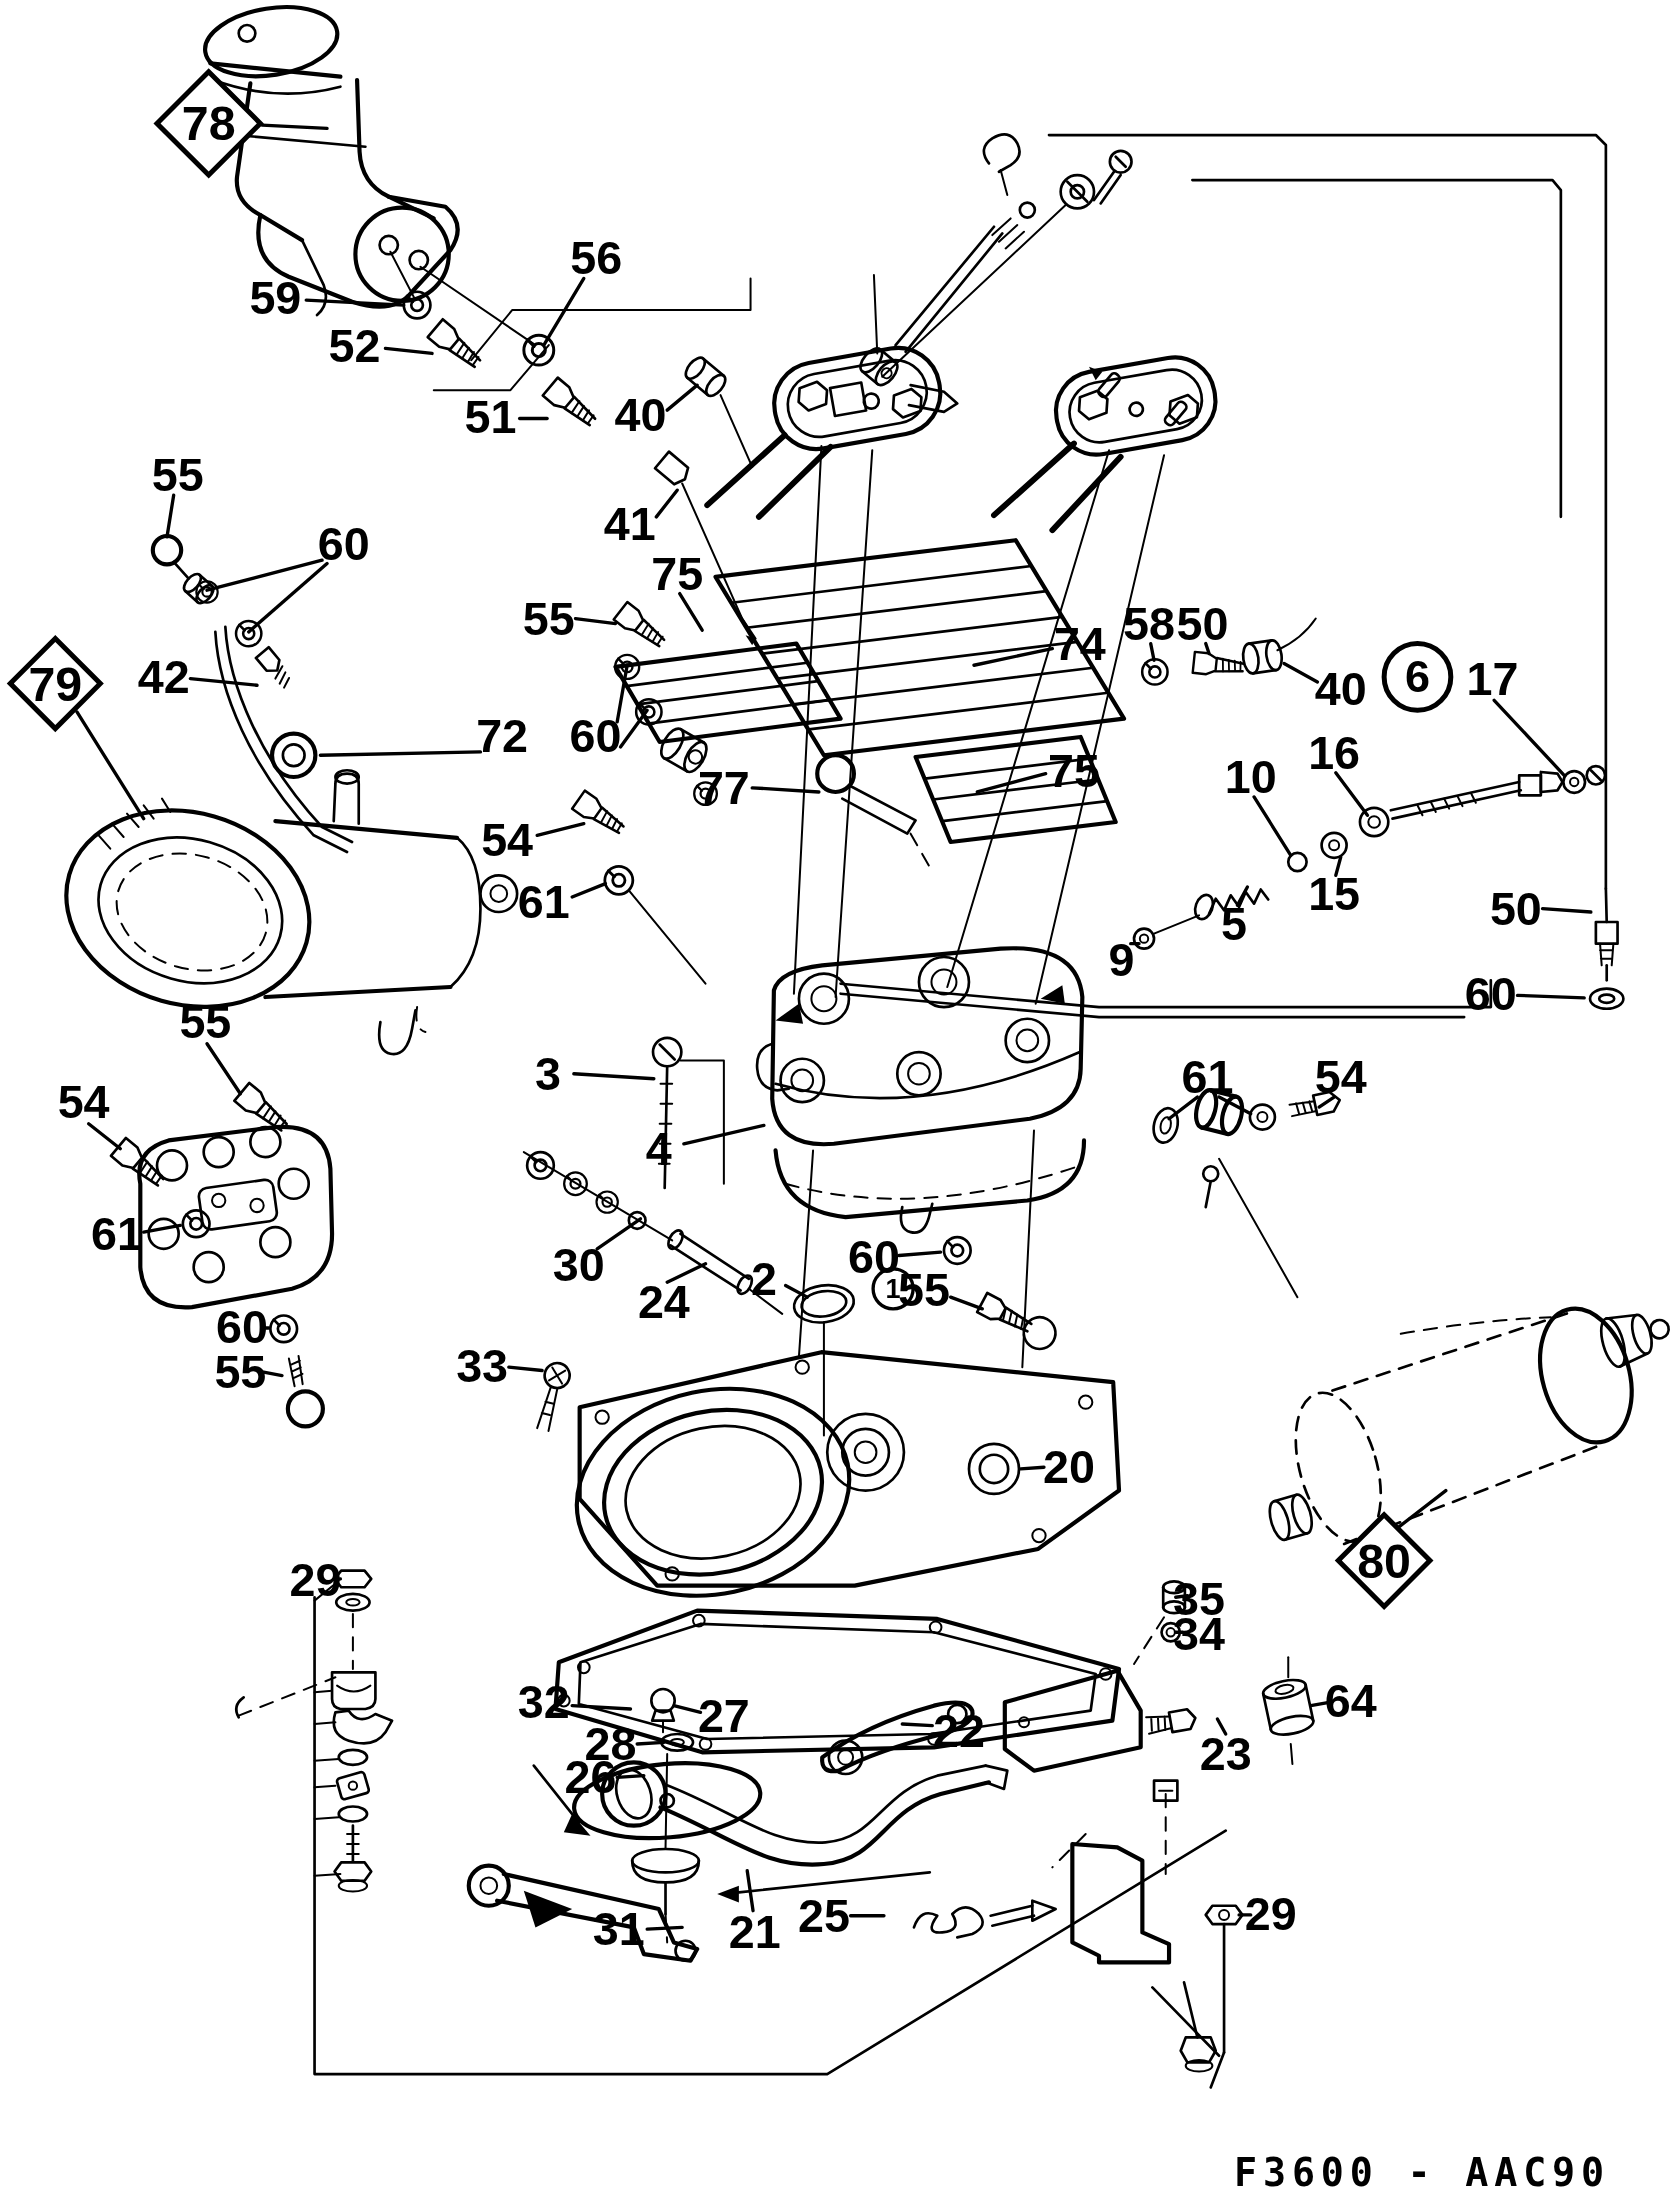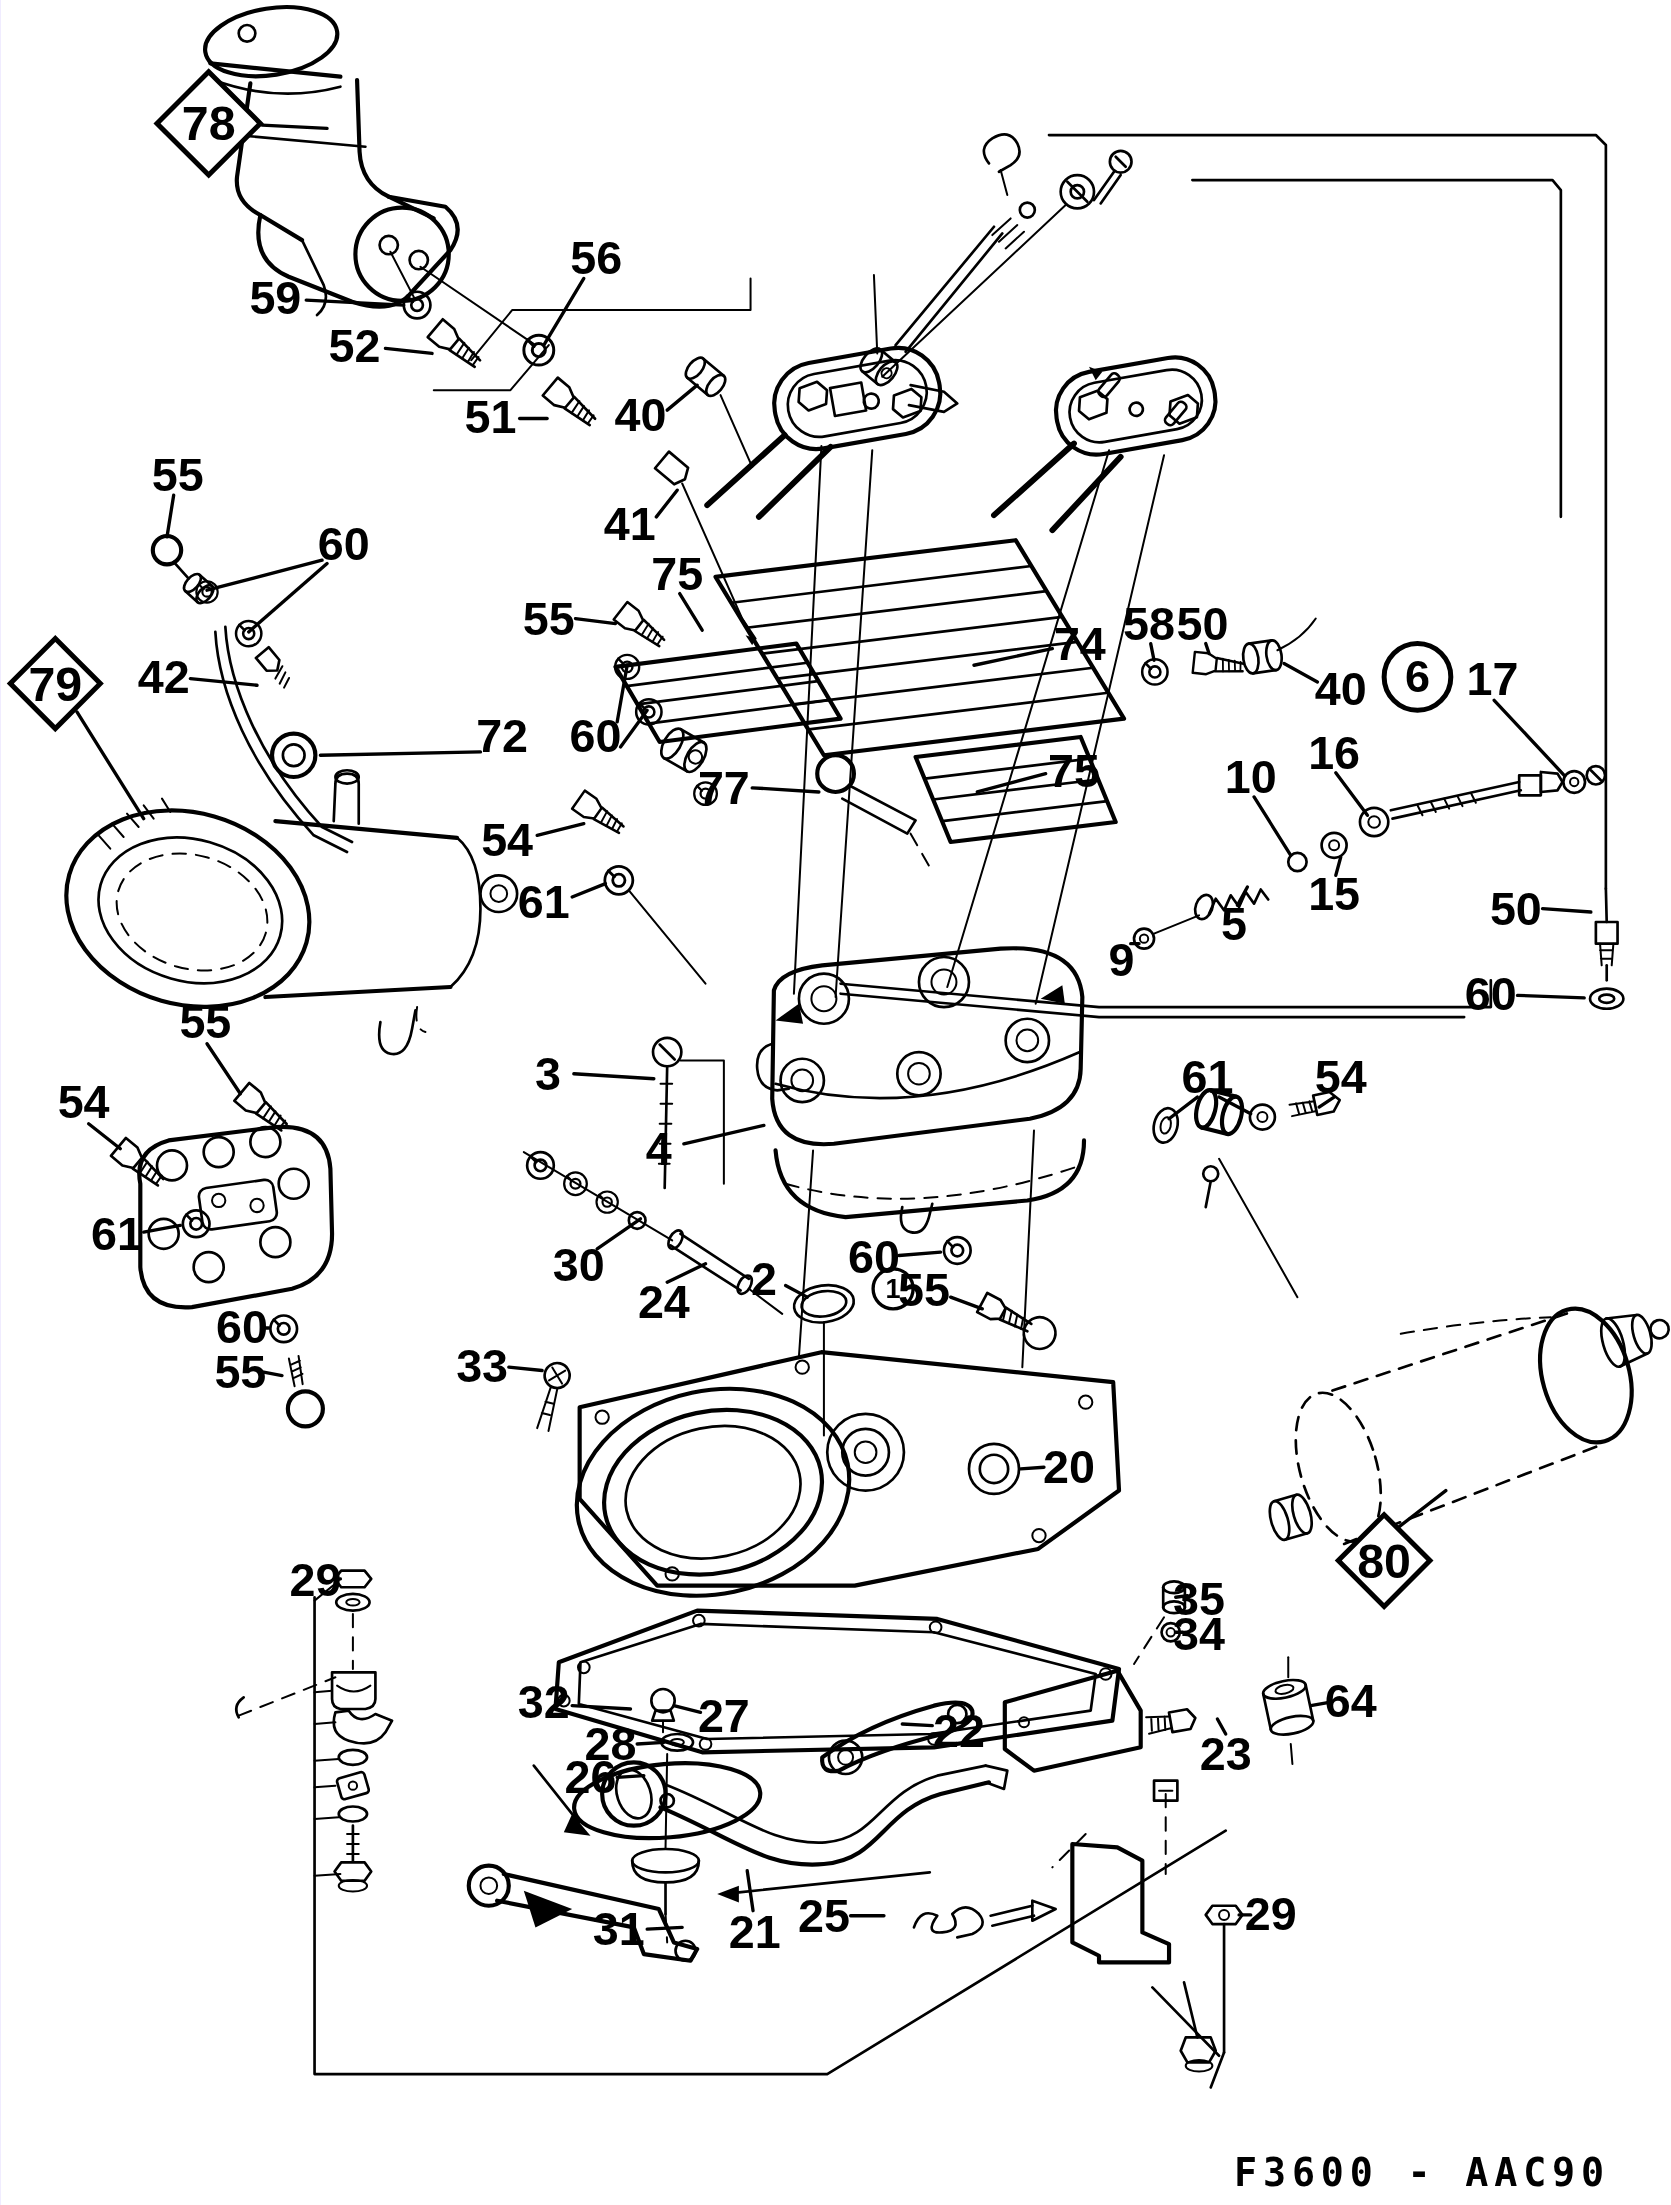--- a/index.html
+++ b/index.html
@@ -1,16 +1,16 @@
 <!DOCTYPE html>
 <html style="font-size:13.3px"><head>
 <meta charset="utf-8">
 <style>
   html,body{margin:0;padding:0;background:#e8e8e8;}
-  .page{position:relative;width:1672px;height:2205px;background:#c4b5fd;margin:0 auto;
+  .page{position:relative;width:1672px;height:2205px;background:#ffffff;margin:0 auto;
         font-family:"Liberation Sans",sans-serif;}
   svg text{font-family:"Liberation Sans",sans-serif;font-weight:bold;fill:#000;}
   svg text.footer{font-family:"DejaVu Sans Mono",monospace;font-weight:bold;letter-spacing:7px;}
   .a{fill:none;stroke:#000;stroke-width:5;stroke-linecap:round;stroke-linejoin:round}
   .b{fill:none;stroke:#000;stroke-width:3.2;stroke-linecap:round;stroke-linejoin:round}
   .c{fill:none;stroke:#000;stroke-width:2.4;stroke-linecap:round;stroke-linejoin:round}
   .th{fill:none;stroke:#000;stroke-width:7;stroke-linecap:round;stroke-linejoin:round}
   .dash{stroke-dasharray:16 12}
   .f{fill:#000;stroke:none}
   .leader{stroke:#000;stroke-width:4;fill:none;stroke-linecap:round}

